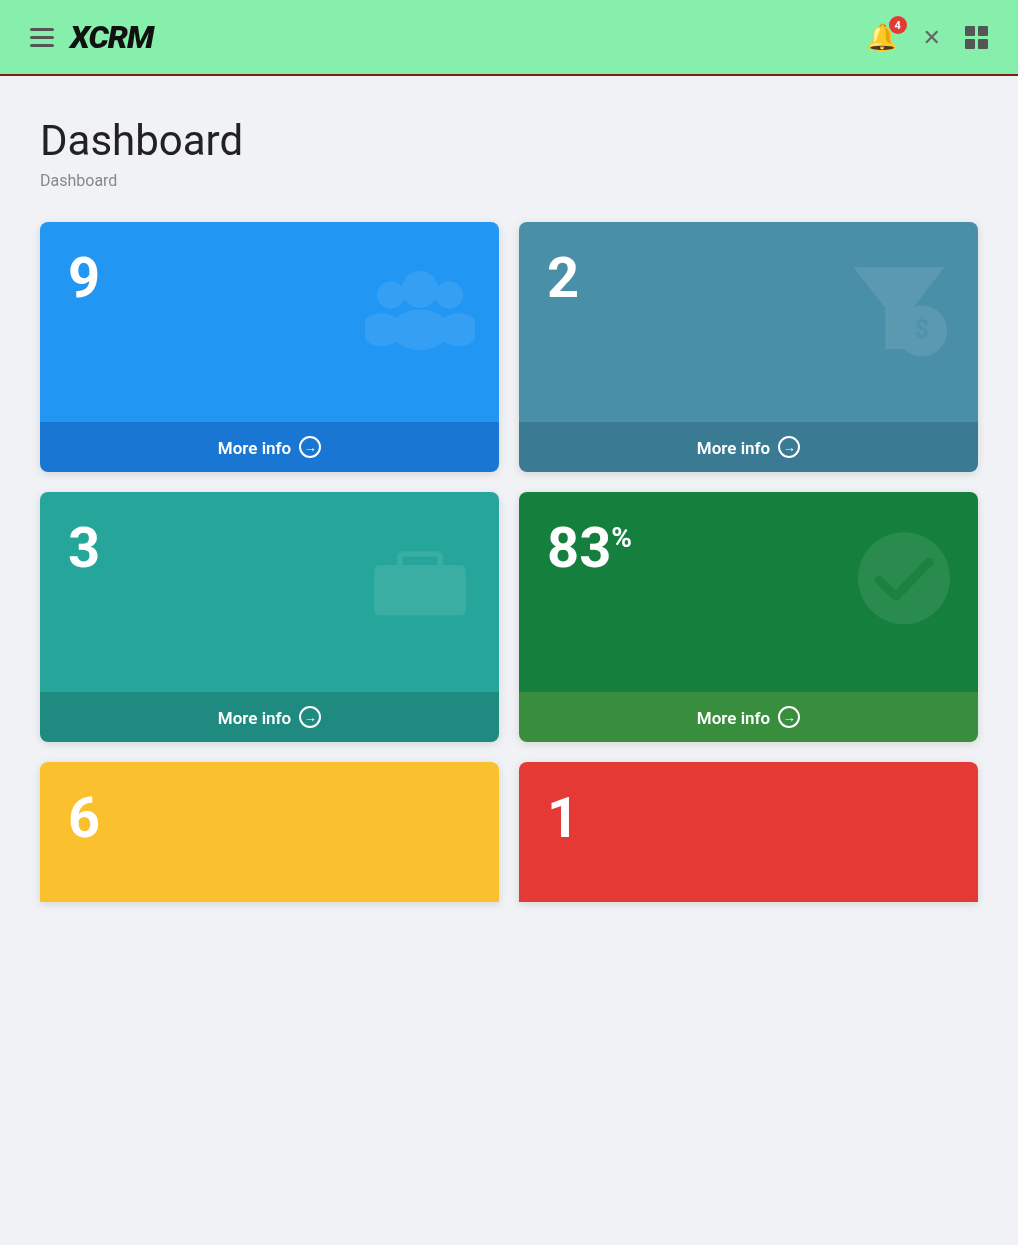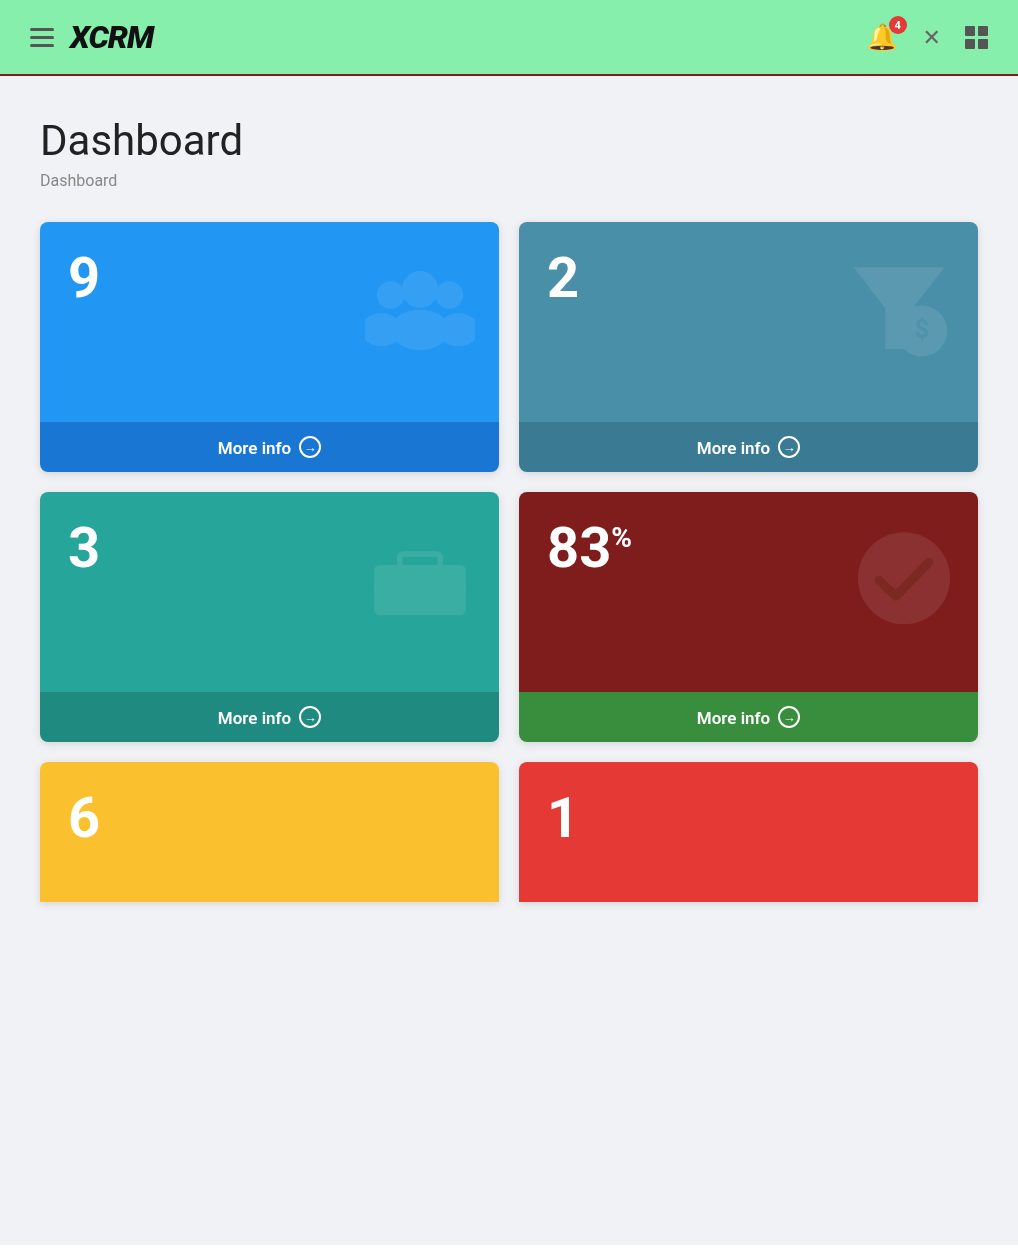--- a/index.html
+++ b/index.html
@@ -187,21 +187,21 @@
     
     .card-blue .card-body { background: #2196f3; }
     .card-blue .card-footer { background: #1976d2; }
 
     .card-teal .card-body { background: #4a8fa8; }
     .card-teal .card-footer { background: #3a7a92; }
 
     .card-cyan .card-body { background: #26a69a; }
     .card-cyan .card-footer { background: #1e8a80; }
 
-    .card-green .card-body { background: #7f1d1d; }
+    .card-green .card-body { background: #15803d; }
     .card-green .card-footer { background: #388e3c; }
 
     .card-yellow .card-body { background: #fbc02d; }
 
     .card-red .card-body { background: #e53935; }
 
     
     .contacts-svg {
       width: 110px;
       height: 90px;

